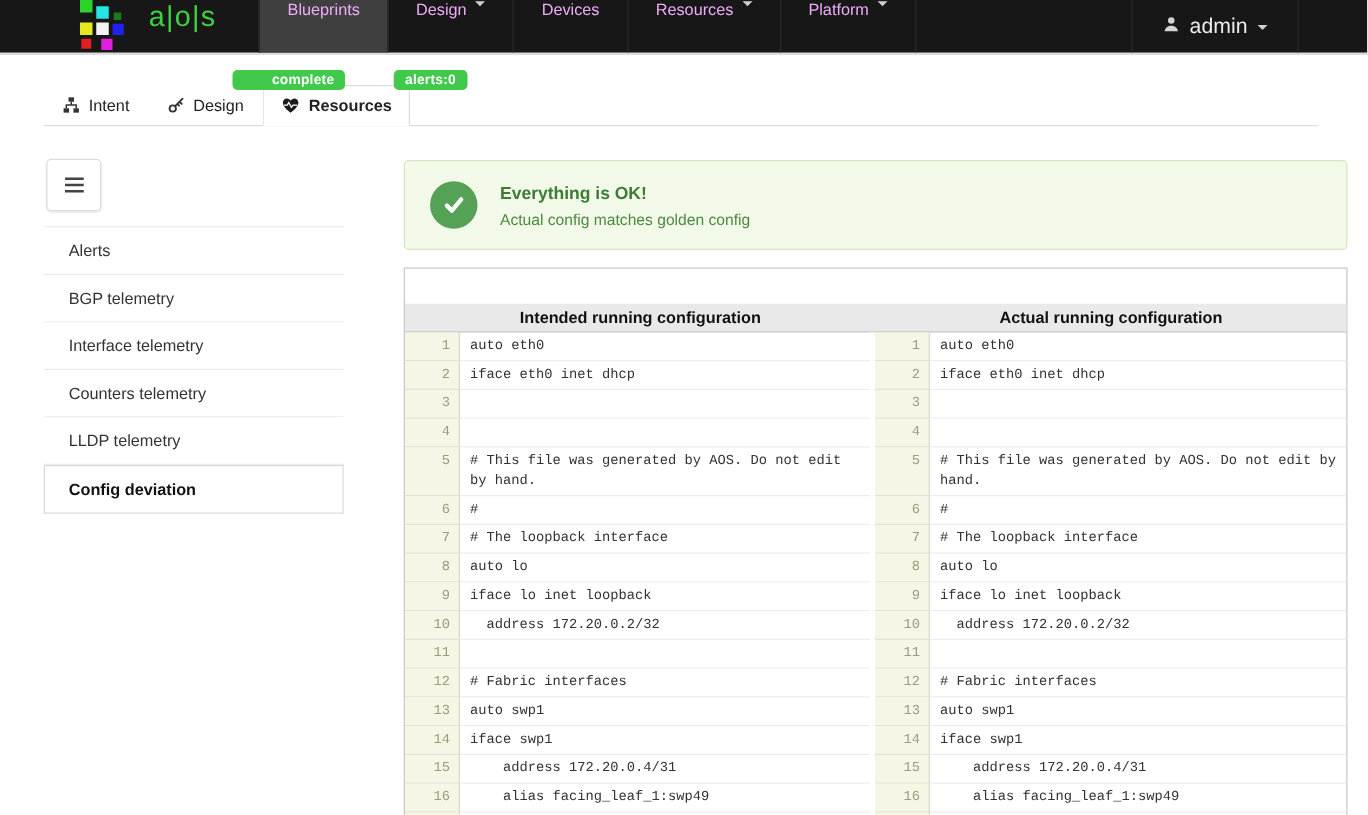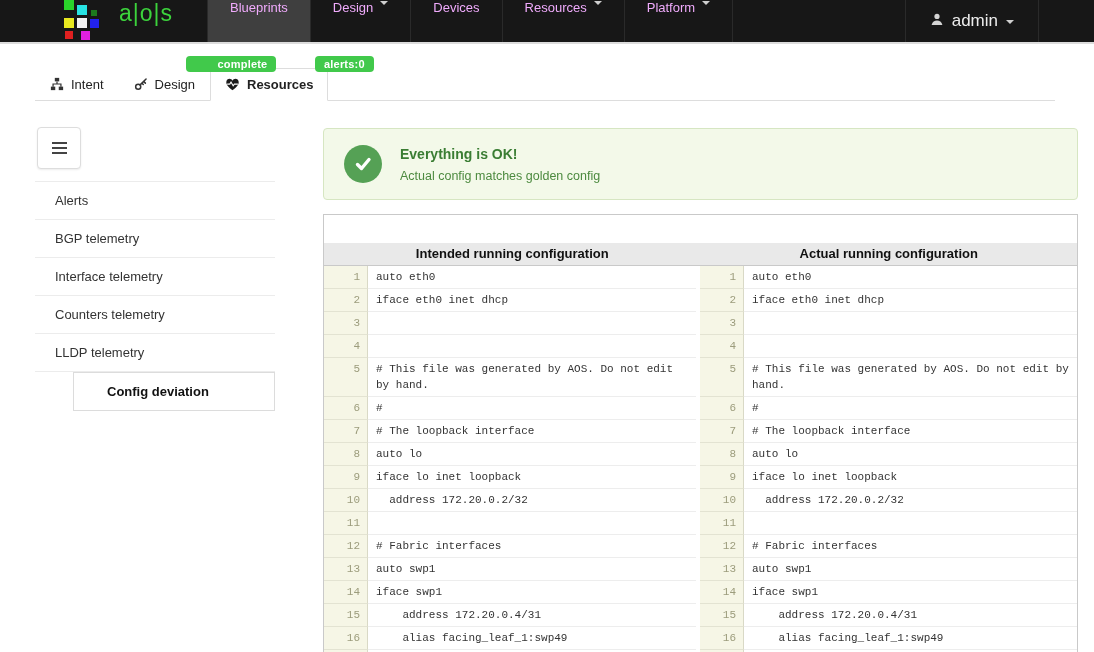--- a/index.html
+++ b/index.html
@@ -79,21 +79,21 @@
   .side-list {
     position:absolute; top:181px; left:35px; width:240px; list-style:none;
     border-top:1px solid #ececec;
   }
   .side-item {
     padding:11px 0 11px 20px; font-size:13px; color:#333;
     border-bottom:1px solid #ececec; cursor:pointer; background:#fff;
   }
   .side-item.active {
     font-weight:bold; color:#111;
-    border:1px solid #dcdcdc; padding-left:33px;margin-left:38px;
+    border:1px solid #dcdcdc; padding-left:19px;
   }
 
   
   .main { position:absolute; left:323px; top:128px; width:755px; }
   .banner {
     height:72px; background:#f3f9e9; border:1px solid #d6e6c2; border-radius:4px;
     display:flex; align-items:center; gap:18px; padding:0 20px; margin-bottom:14px;
   }
   .check-circle {
     width:38px; height:38px; border-radius:50%; background:#55a155; flex:none;

